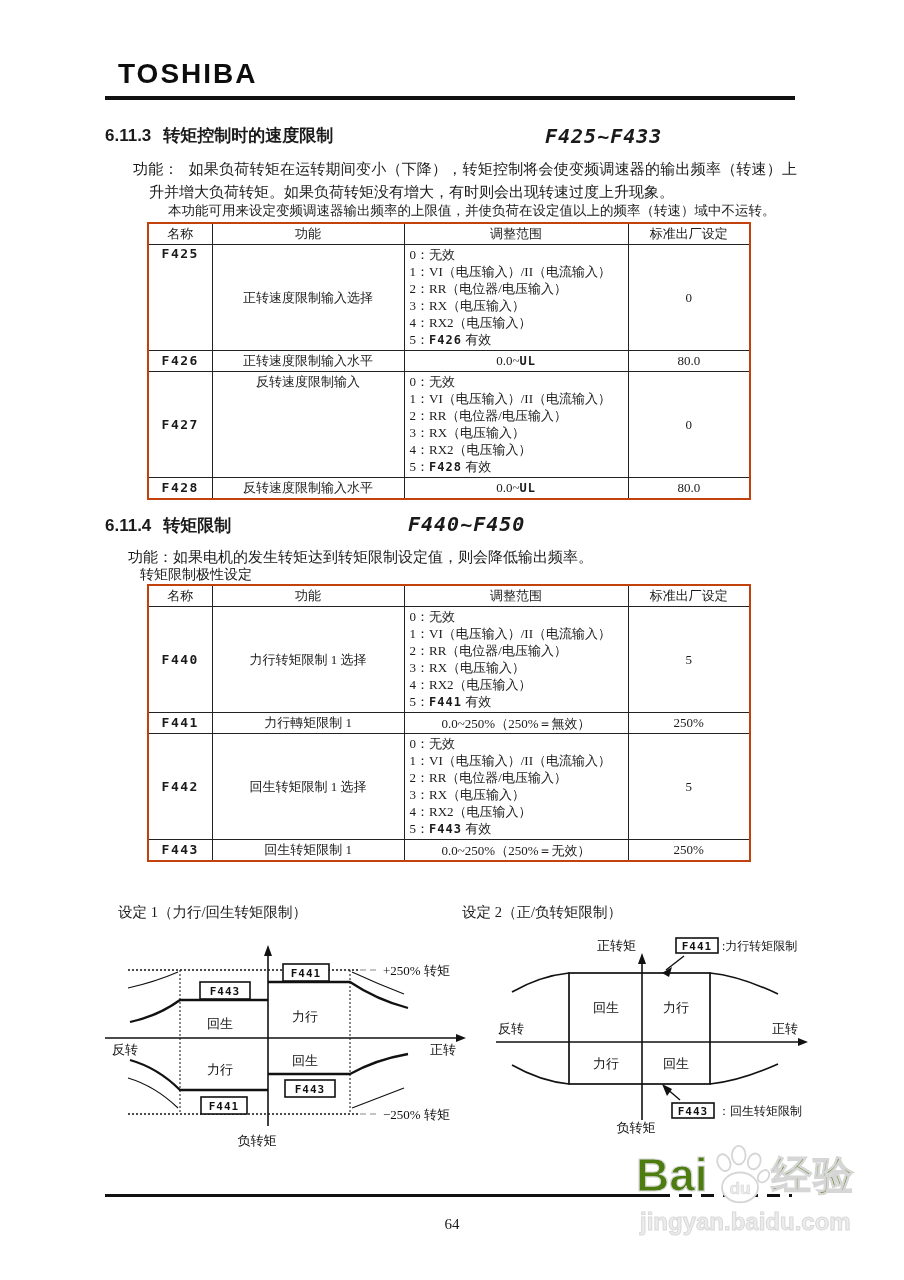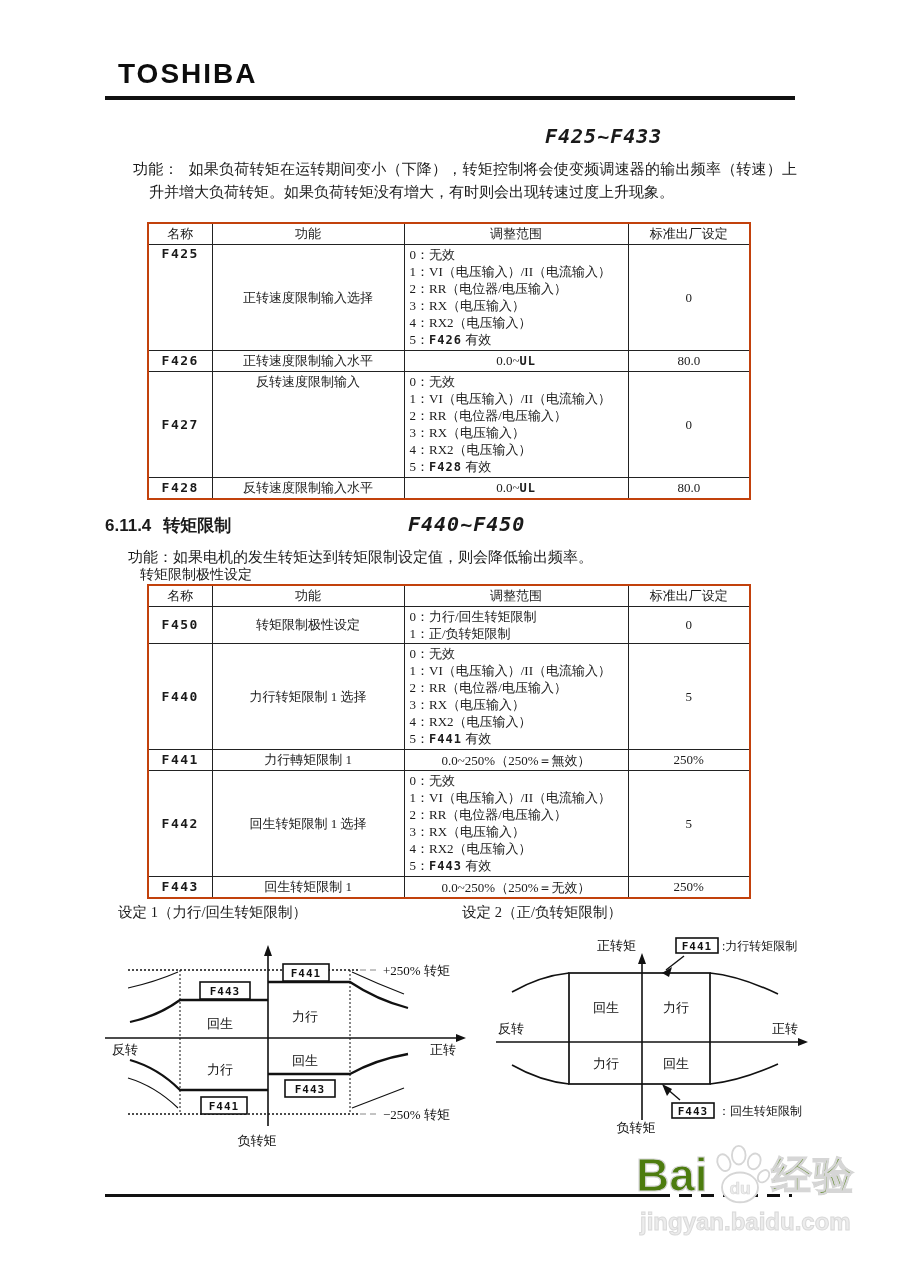--- a/index.html
+++ b/index.html
@@ -62,25 +62,29 @@
             color:#ececec; -webkit-text-stroke:1px #d9d9d9; margin-top:2px; margin-left:4px; }
 </style>
 </head>
 <body>
 
 <div class="page">
 
   <div id="logo">TOSHIBA</div>
   <div id="top-rule"></div>
 
+  <div class="sec-head" style="top:124px">
+    <span class="sec-num">6.11.3</span><span class="sec-title">转矩控制时的速度限制</span>
+  </div>
   <div class="seg seg-range" style="left:545px; top:124px">F425~F433</div>
 
   <div class="func-p" id="sec1-func">
     <span class="func-label">功能：</span><span>如果负荷转矩在运转期间变小（下降），转矩控制将会使变频调速器的输出频率（转速）上升并增大负荷转矩。如果负荷转矩没有增大，有时则会出现转速过度上升现象。</span>
   </div>
+  <div id="sec1-note">本功能可用来设定变频调速器输出频率的上限值，并使负荷在设定值以上的频率（转速）域中不运转。</div>
 
   <table class="ptable" id="table1">
     <thead>
       <tr>
         <th class="w-name">名称</th>
         <th class="w-func">功能</th>
         <th class="w-range">调整范围</th>
         <th class="w-def">标准出厂设定</th>
       </tr>
     </thead>
@@ -144,29 +148,20 @@
     <thead>
       <tr>
         <th class="w-name">名称</th>
         <th class="w-func">功能</th>
         <th class="w-range">调整范围</th>
         <th class="w-def">标准出厂设定</th>
       </tr>
     </thead>
     <tbody id="tbody2">
         <tr>
-          <td class="c-name"><span class="seg">F450</span></td>
-          <td class="c-func">转矩限制极性设定</td>
-          <td class="c-range">
-            <div><span>0：力行/回生转矩限制</span></div>
-            <div><span>1：正/负转矩限制</span></div>
-          </td>
-          <td class="c-def">0</td>
-        </tr>
-        <tr>
           <td class="c-name"><span class="seg">F440</span></td>
           <td class="c-func">力行转矩限制  1  选择</td>
           <td class="c-range">
             <div><span>0：无效</span></div>
             <div><span>1：VI（电压输入）/II（电流输入）</span></div>
             <div><span>2：RR（电位器/电压输入）</span></div>
             <div><span>3：RX（电压输入）</span></div>
             <div><span>4：RX2（电压输入）</span></div>
             <div><span>5：</span><span class="seg">F441</span><span> 有效</span></div>
           </td>
@@ -285,20 +280,21 @@
     <text x="188" y="140" text-anchor="middle">回生</text>
 
     <text x="148" y="22" text-anchor="end">正转矩</text>
     <text x="148" y="204" text-anchor="middle">负转矩</text>
     <text x="10" y="105">反转</text>
     <text x="284" y="105">正转</text>
   </svg>
 
   <div id="footer-solid"></div>
   <div id="footer-dashed"></div>
+  <div id="page-num">64</div>
 
   <div id="watermark">
     <div class="wm-row">
       <span class="wm-txt wm-big">Bai</span>
       <svg width="64" height="62" viewBox="0 0 100 100">
         <ellipse cx="24" cy="30" rx="10" ry="14" transform="rotate(-22 24 30)" fill="#fff" stroke="#d6d6d6" stroke-width="3"></ellipse>
         <ellipse cx="48" cy="18" rx="11" ry="15" fill="#fff" stroke="#d6d6d6" stroke-width="3"></ellipse>
         <ellipse cx="73" cy="28" rx="10" ry="13" transform="rotate(20 73 28)" fill="#fff" stroke="#d6d6d6" stroke-width="3"></ellipse>
         <ellipse cx="88" cy="52" rx="8" ry="11" transform="rotate(38 88 52)" fill="#fff" stroke="#d6d6d6" stroke-width="3"></ellipse>
         <ellipse cx="50" cy="70" rx="29" ry="24" fill="#fff" stroke="#d6d6d6" stroke-width="3"></ellipse>

